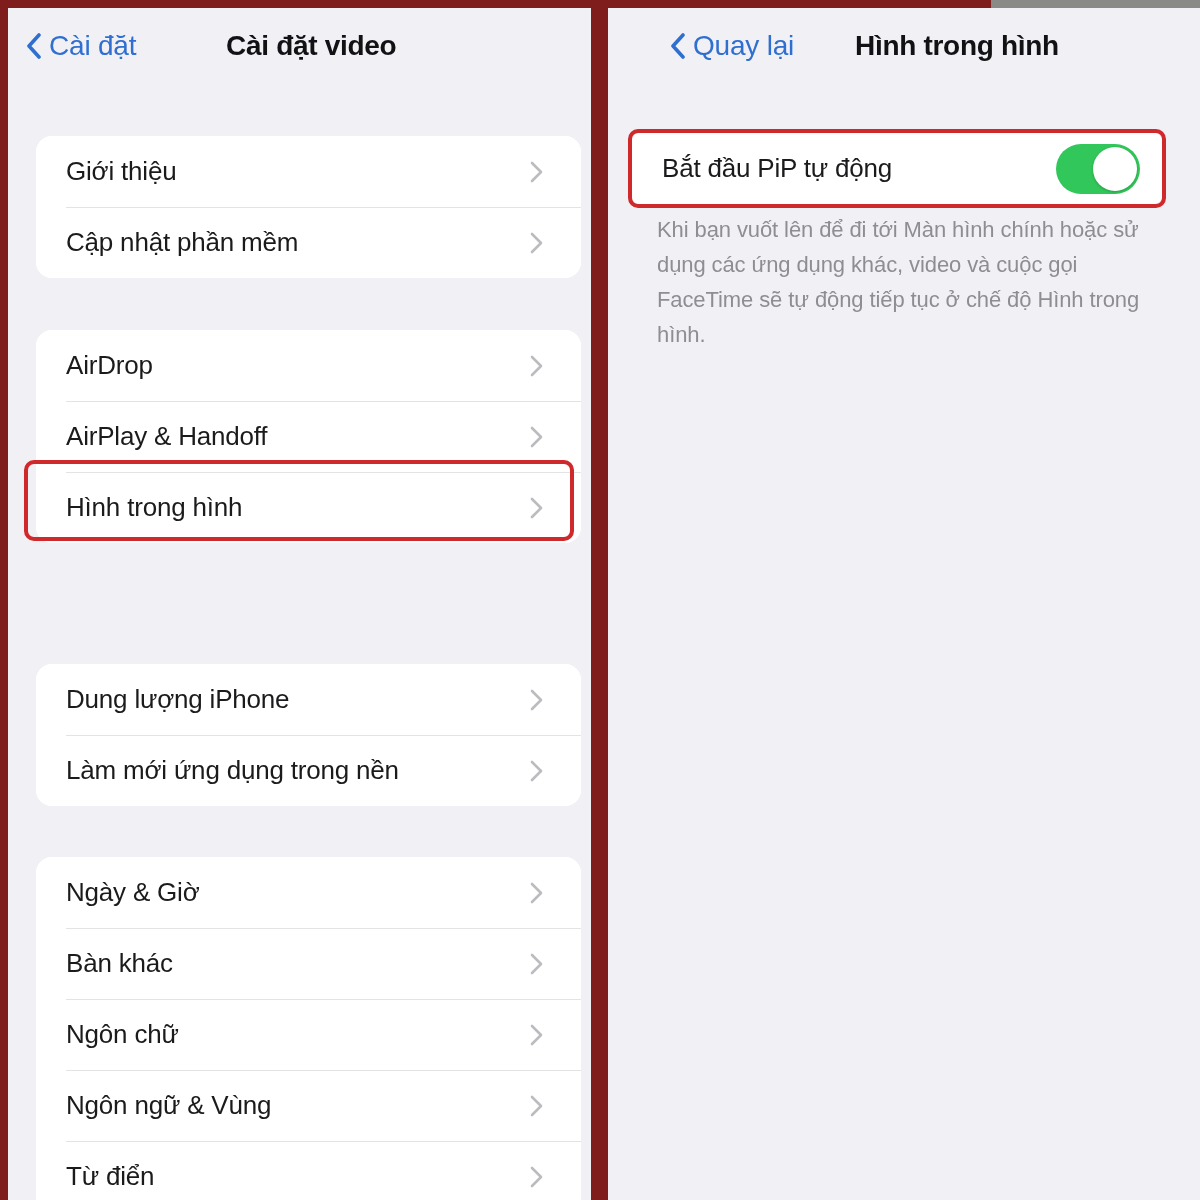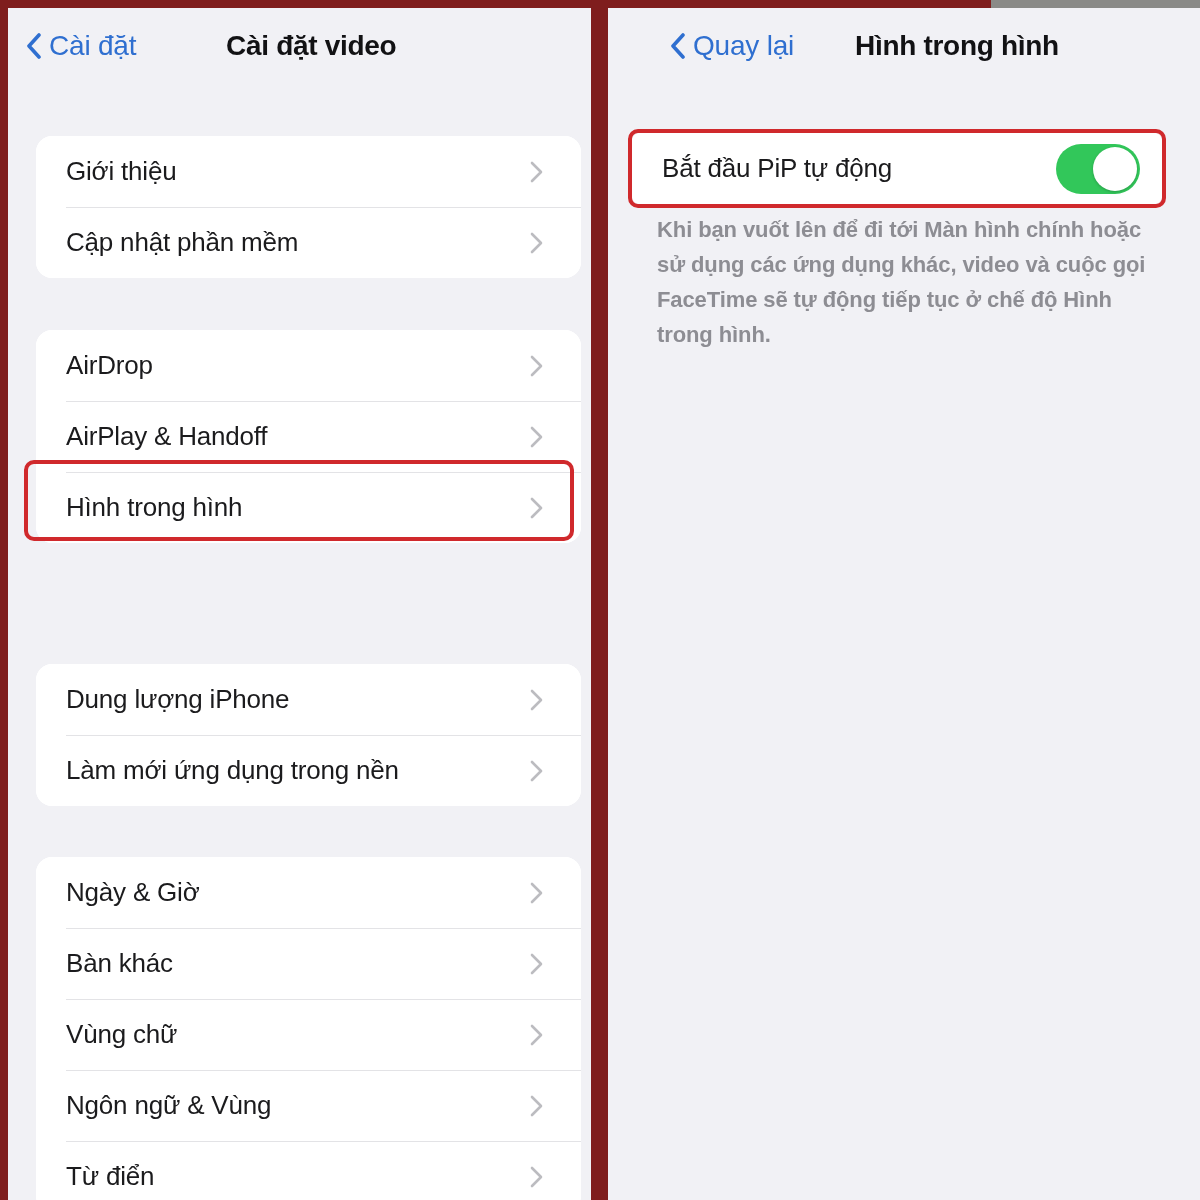--- a/index.html
+++ b/index.html
@@ -182,21 +182,20 @@
 
   .footer-note {
     position: absolute;
     left: 657px;
     top: 212px;
     width: 505px;
     font-size: 22px;
     line-height: 35px;
     color: #8d8d93;
     letter-spacing: -0.1px;
-    font-weight: bold;
   }
 </style>
 </head>
 <body>
 
 <div class="screen">
 
   <div class="panel panel-left">
 
     <div class="navbar">
@@ -267,21 +266,21 @@
           <polyline points="2,2 11,11 2,20" fill="none" stroke="#b7b7bb" stroke-width="2.6" stroke-linecap="round" stroke-linejoin="round"></polyline>
         </svg>
       </div>
       <div class="row">
         <span class="row-label">Bàn khác</span>
         <svg class="chevron" viewBox="0 0 13 22">
           <polyline points="2,2 11,11 2,20" fill="none" stroke="#b7b7bb" stroke-width="2.6" stroke-linecap="round" stroke-linejoin="round"></polyline>
         </svg>
       </div>
       <div class="row">
-        <span class="row-label">Vùng chữ</span>
+        <span class="row-label">Ngôn chữ</span>
         <svg class="chevron" viewBox="0 0 13 22">
           <polyline points="2,2 11,11 2,20" fill="none" stroke="#b7b7bb" stroke-width="2.6" stroke-linecap="round" stroke-linejoin="round"></polyline>
         </svg>
       </div>
       <div class="row">
         <span class="row-label">Ngôn ngữ &amp; Vùng</span>
         <svg class="chevron" viewBox="0 0 13 22">
           <polyline points="2,2 11,11 2,20" fill="none" stroke="#b7b7bb" stroke-width="2.6" stroke-linecap="round" stroke-linejoin="round"></polyline>
         </svg>
       </div>

